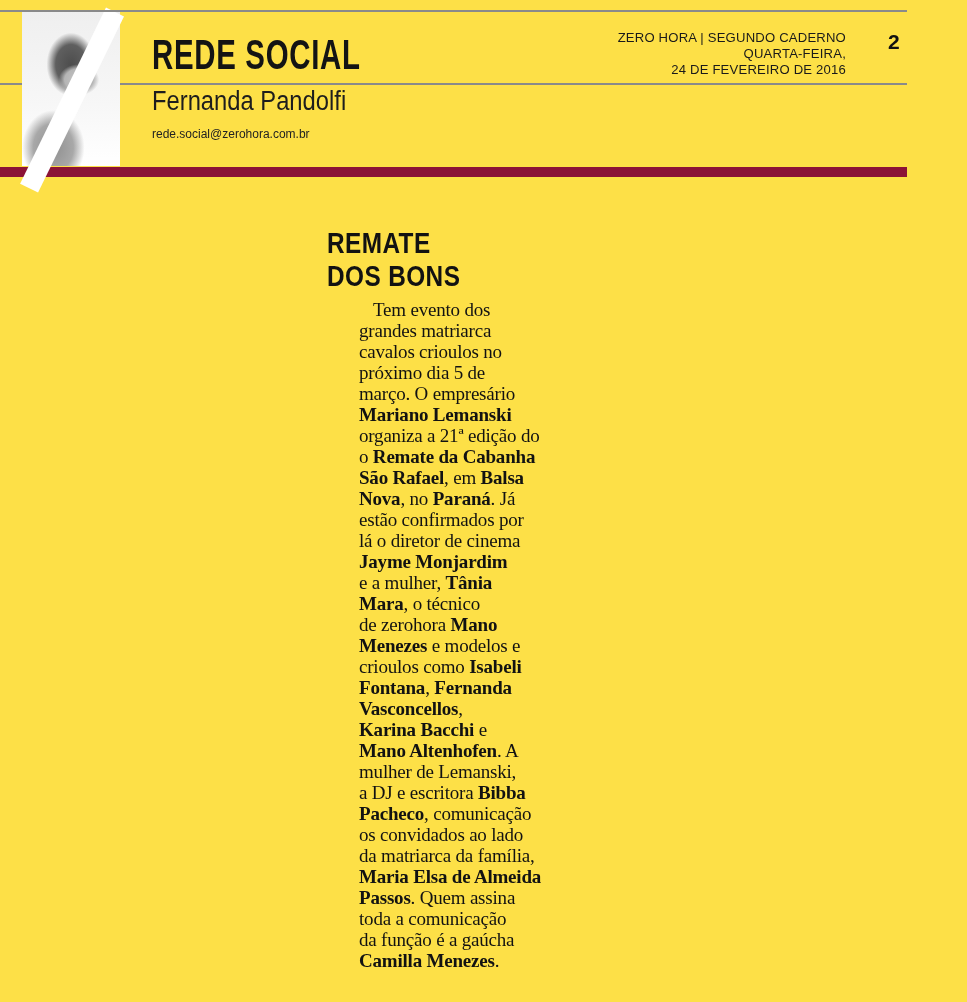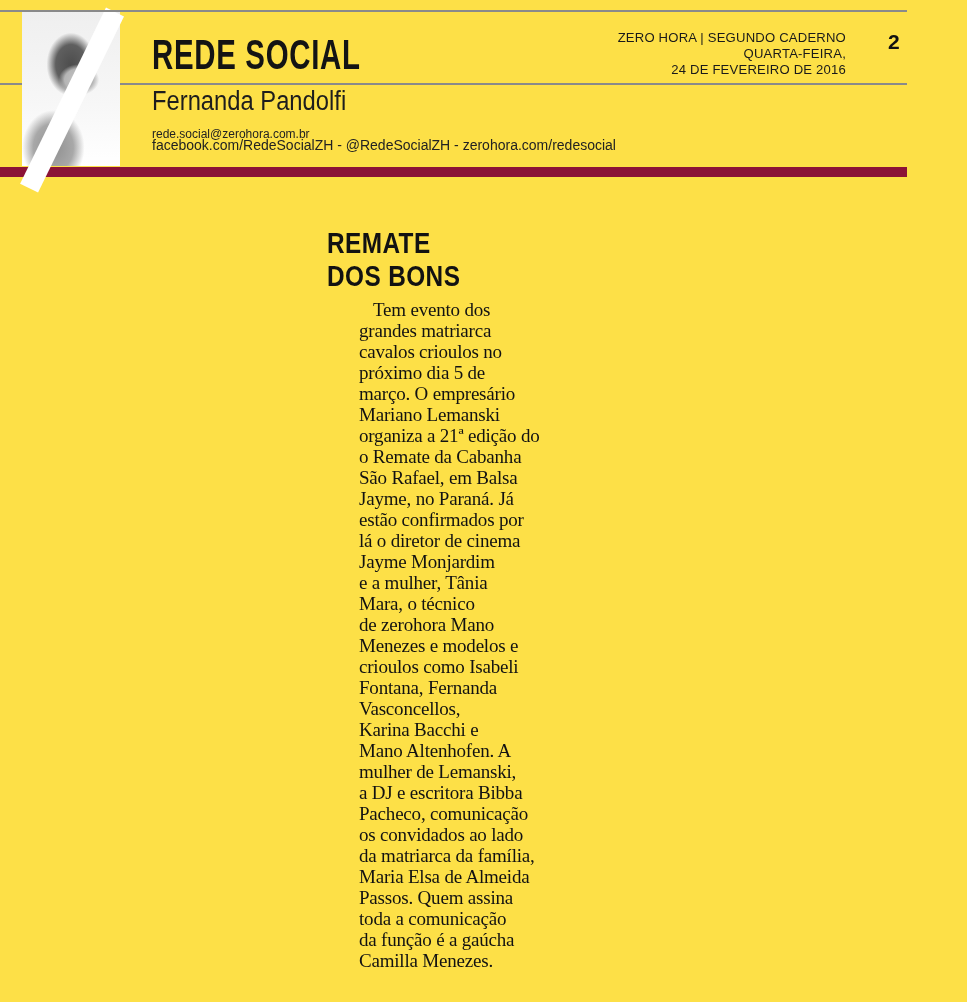--- a/index.html
+++ b/index.html
@@ -132,38 +132,37 @@
     left: 327px; top: 299px;
     font-family: "Liberation Serif", serif;
     font-size: 19px;
     letter-spacing: -0.2px;
     color: #121212;
     line-height: 21px;
     margin-left: 32px;
   }
   .article-body .article-line { white-space: nowrap; height: 21px; }
   .article-body .article-line:first-child { text-indent: 14px; }
-  .article-body .bold { font-weight: 400; }
+  .article-body .bold { font-weight: 700; }
 </style>
 </head>
 <body>
 
 <div class="page">
 
   <div class="rule rule-top" style="background: rgb(138, 138, 138);"></div>
   <div class="rule rule-mid" style="background: rgb(138, 138, 138);"></div>
   <div class="accent-bar" style="background: rgb(140, 19, 54);"></div>
 
   <div class="photo"></div>
   <div class="photo-slash"></div>
 
   <div class="col-title">REDE SOCIAL</div>
   <div class="col-author">Fernanda Pandolfi</div>
   <div class="col-email">rede.social@zerohora.com.br</div>
-  <div class="col-social">facebook.com/RedeSocialZH - @RedeSocialZH - zerohora.com/redesocial</div>
 
   <div class="masthead">
     <div>ZERO HORA | SEGUNDO CADERNO</div>
     <div>QUARTA-FEIRA,</div>
     <div>24 DE FEVEREIRO DE 2016</div>
   </div>
   <div class="page-number">2</div>
 
   <div class="headline">
     <div>REMATE</div>
@@ -173,21 +172,21 @@
   <div class="article-body">
       <div class="article-line"><span>Tem evento dos</span></div>
       <div class="article-line"><span>grandes matriarca</span></div>
       <div class="article-line"><span>cavalos crioulos no</span></div>
       <div class="article-line"><span>próximo dia 5 de</span></div>
       <div class="article-line"><span>março. O empresário</span></div>
       <div class="article-line"><span class="bold">Mariano Lemanski</span></div>
       <div class="article-line"><span>organiza a 21ª edição do</span></div>
       <div class="article-line"><span>o </span><span class="bold">Remate da Cabanha</span></div>
       <div class="article-line"><span class="bold">São Rafael</span><span>, em </span><span class="bold">Balsa</span></div>
-      <div class="article-line"><span class="bold">Jayme</span><span>, no </span><span class="bold">Paraná</span><span>. Já</span></div>
+      <div class="article-line"><span class="bold">Nova</span><span>, no </span><span class="bold">Paraná</span><span>. Já</span></div>
       <div class="article-line"><span>estão confirmados por</span></div>
       <div class="article-line"><span>lá o diretor de cinema</span></div>
       <div class="article-line"><span class="bold">Jayme Monjardim</span></div>
       <div class="article-line"><span>e a mulher, </span><span class="bold">Tânia</span></div>
       <div class="article-line"><span class="bold">Mara</span><span>, o técnico</span></div>
       <div class="article-line"><span>de zerohora </span><span class="bold">Mano</span></div>
       <div class="article-line"><span class="bold">Menezes</span><span> e modelos e</span></div>
       <div class="article-line"><span>crioulos como </span><span class="bold">Isabeli</span></div>
       <div class="article-line"><span class="bold">Fontana</span><span>, </span><span class="bold">Fernanda</span></div>
       <div class="article-line"><span class="bold">Vasconcellos</span><span>,</span></div>

